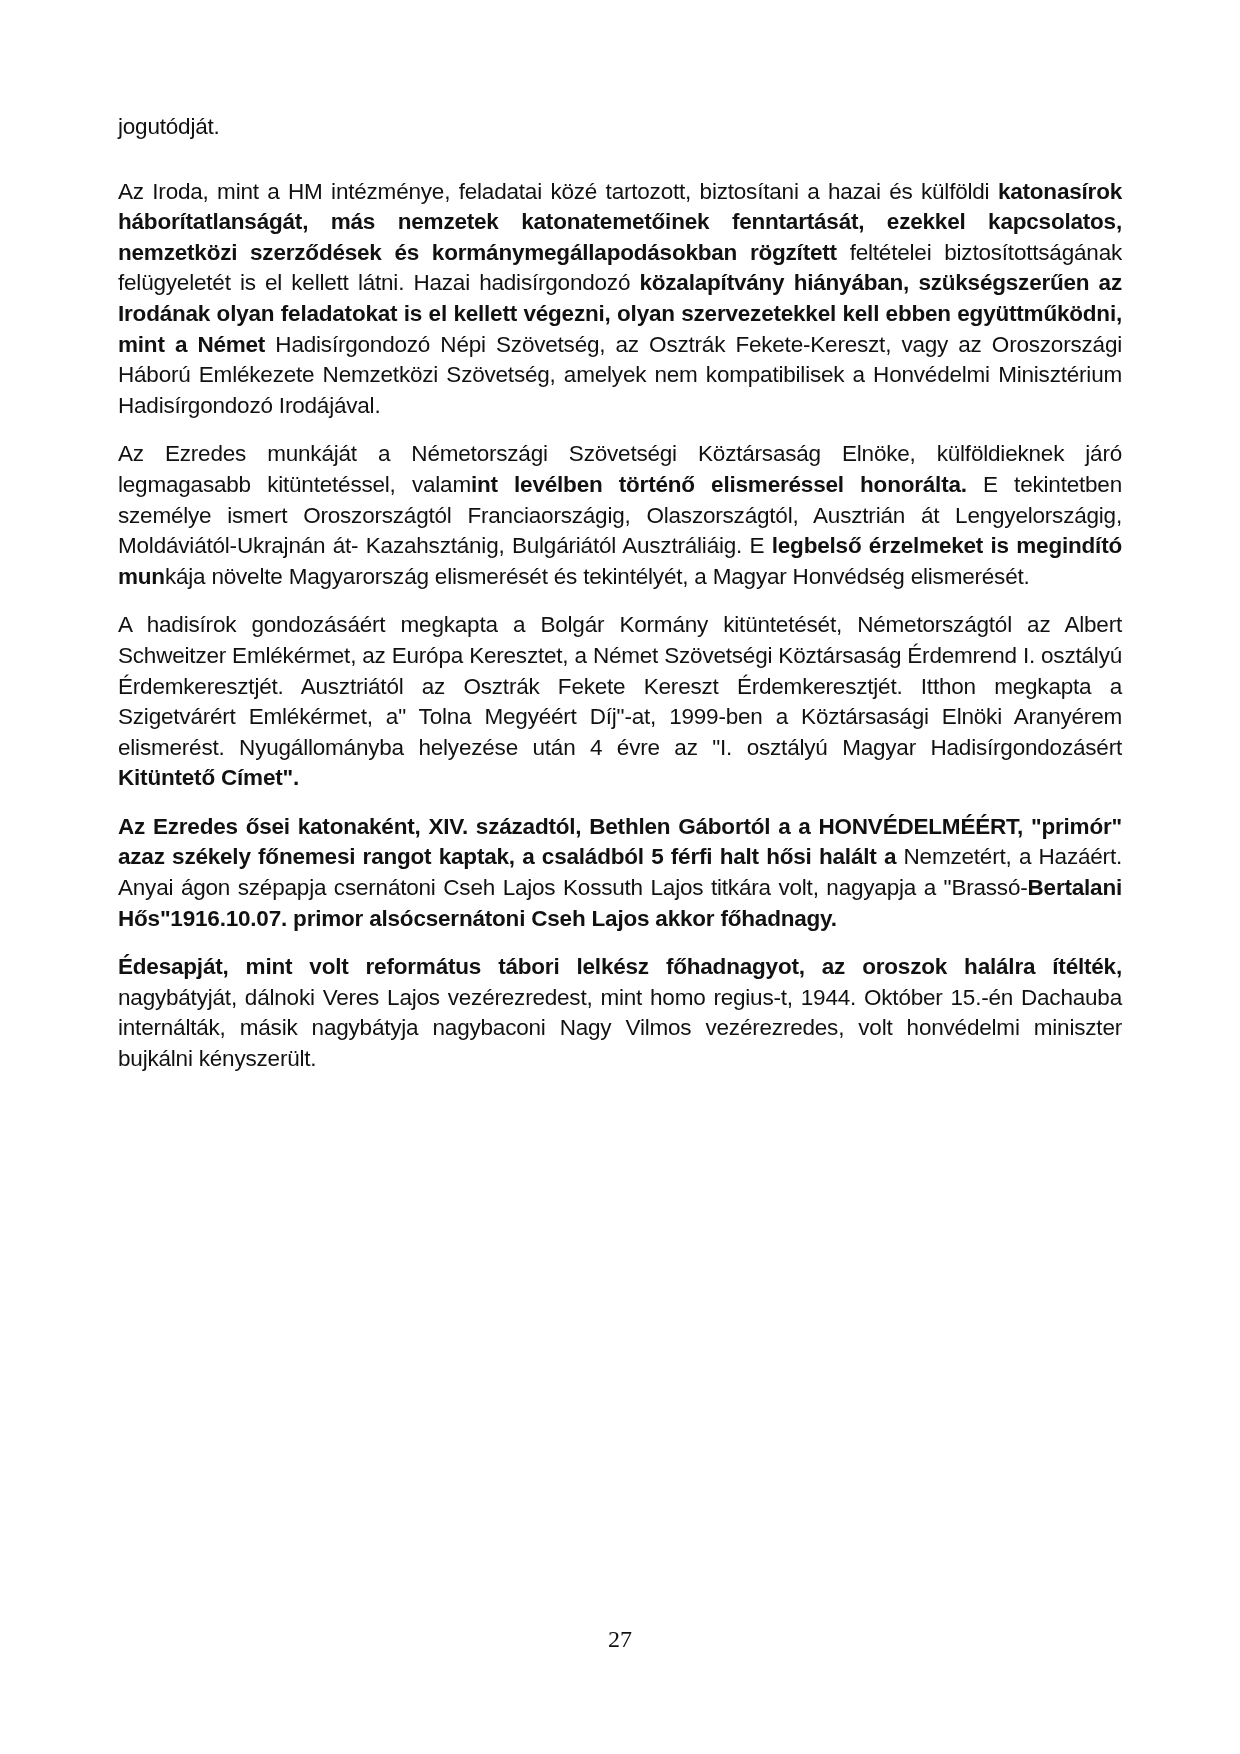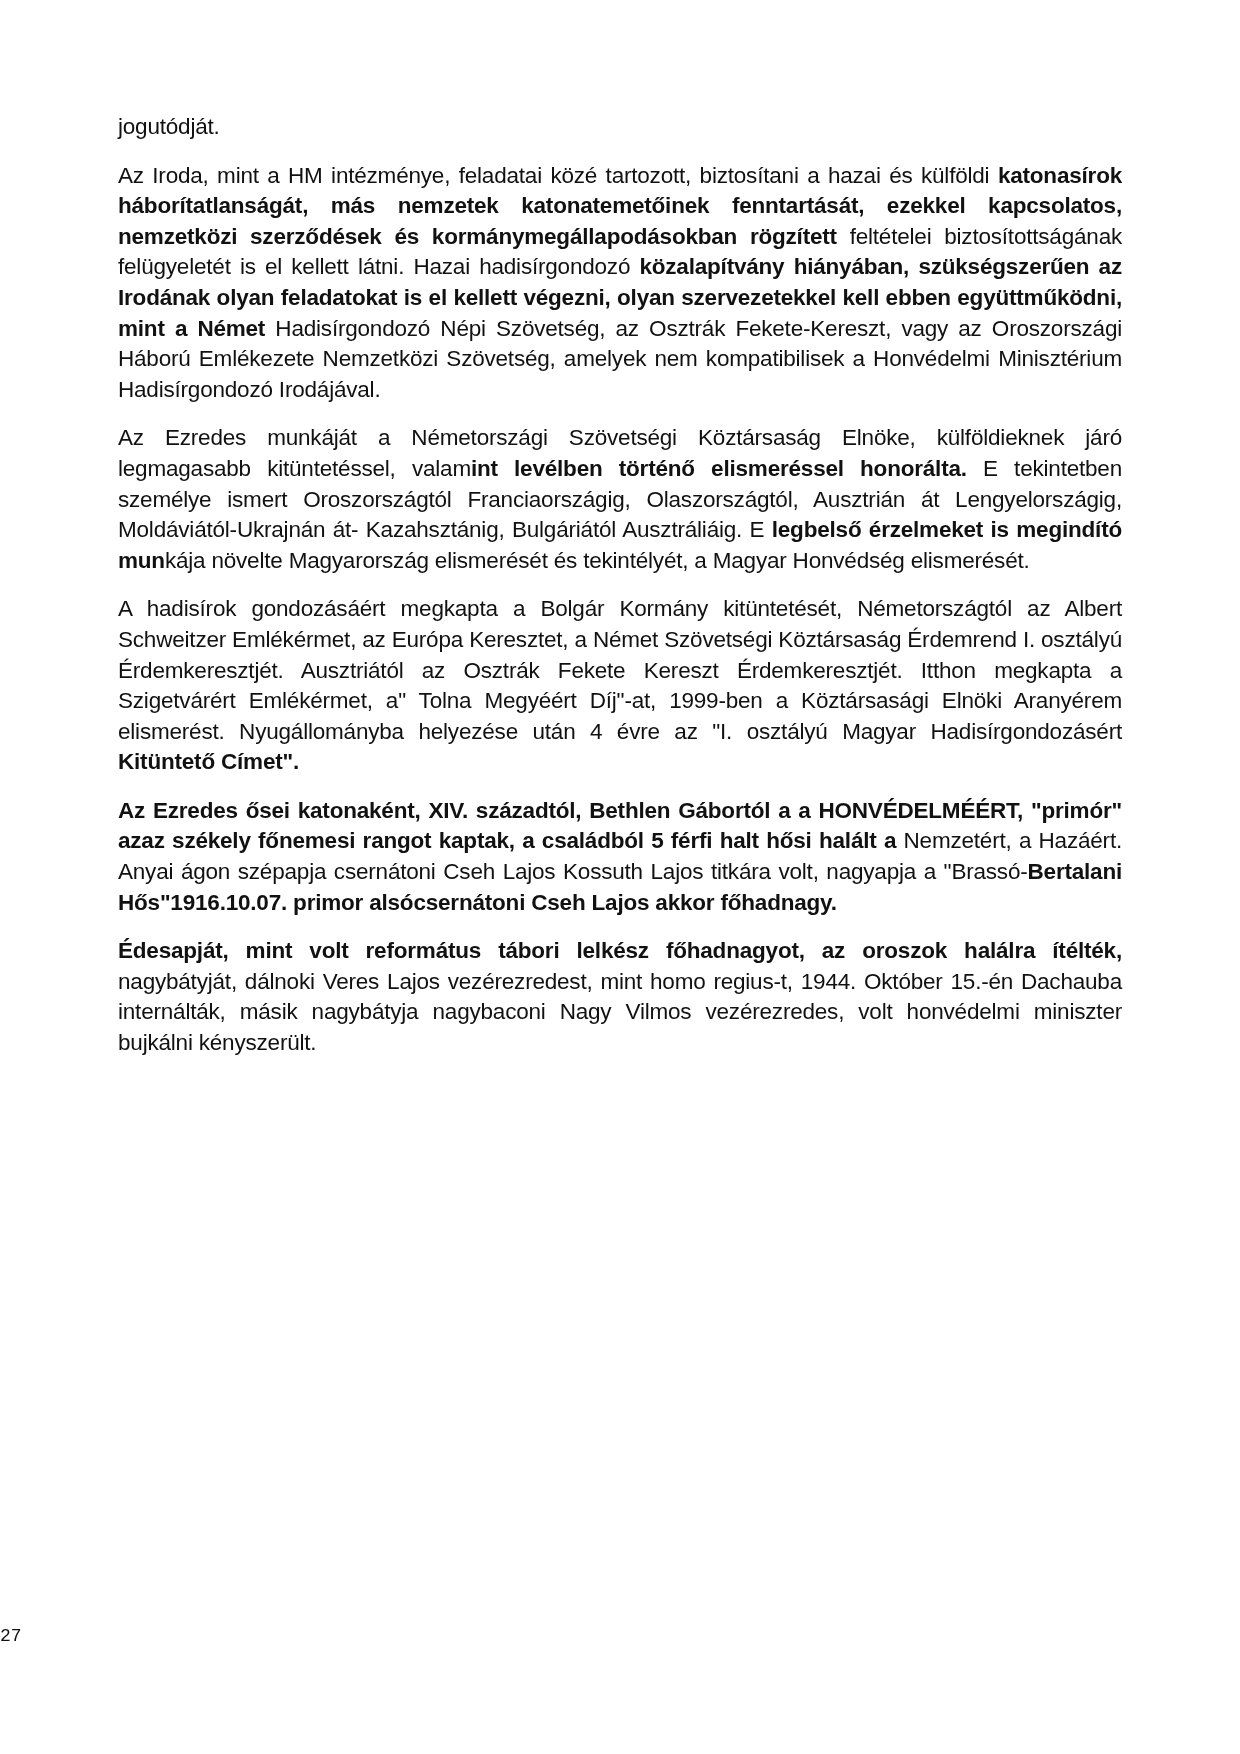--- a/index.html
+++ b/index.html
@@ -13,28 +13,28 @@
       font-size: 22.5px;
       line-height: 30.6px;
       color: #111111;
     }
     .para {
       margin: 0 0 18px 0;
       text-align: justify;
       letter-spacing: -0.2px;
     }
     .para b { font-weight: bold; }
-    .first { margin-bottom: 18px; }
+    .first { margin-bottom: 34px; }
     .page-number {
       position: absolute;
       left: 0; right: 0;
       top: 1626px;
-      text-align: left;
-      font-family: Liberation Mono, monospace;
-      font-size: 18px;
+      text-align: center;
+      font-family: Liberation Serif, serif;
+      font-size: 24px;
       color: #111;
     }
   </style>
 </head>
 <body>
 
 <div class="page">
 
   <p class="para first">
     <span>jogutódját.</span>

